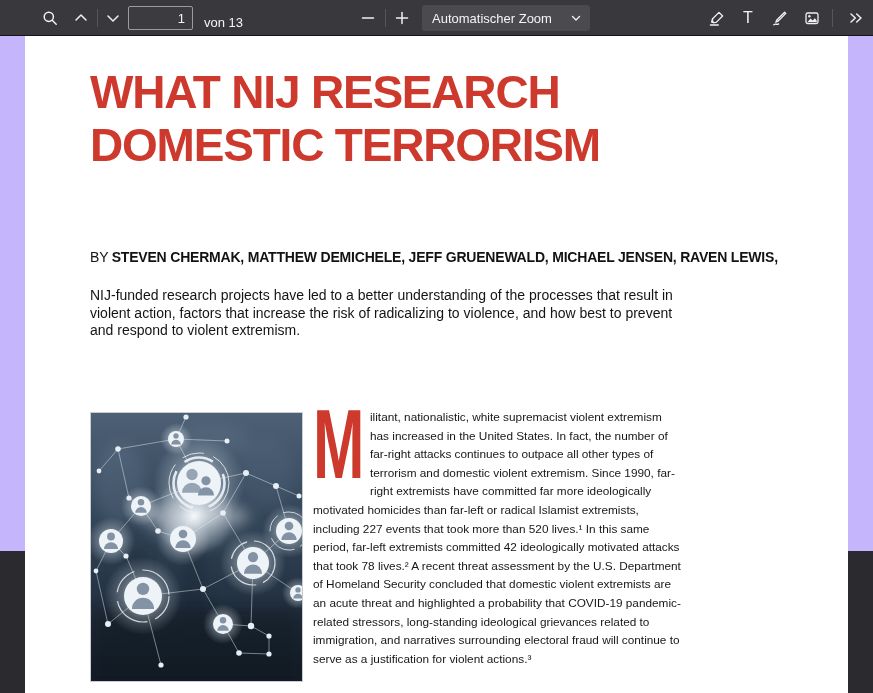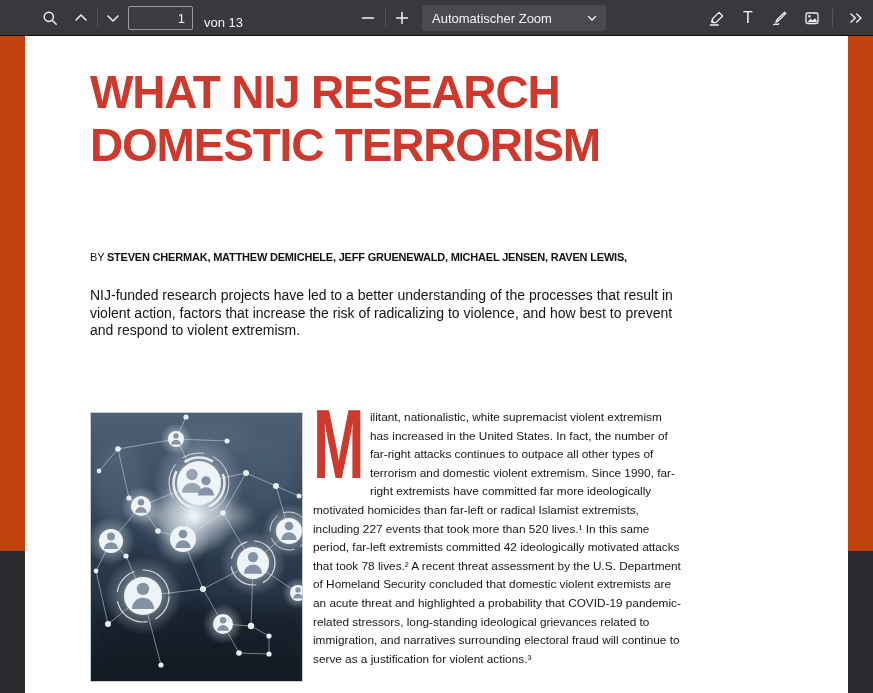--- a/index.html
+++ b/index.html
@@ -30,39 +30,39 @@
     position:absolute; left:128px; top:6px; width:65px; height:24px;
     background:#3b3b40; border:1px solid #9b9b9f; border-radius:2px;
     color:#f5f5f7; font-size:13px; text-align:right; padding:0 7px 0 3px;
     font-family:"Liberation Sans", sans-serif;
   }
   .page-count {
     position:absolute; left:204px; top:0; height:44px;
     display:flex; align-items:center; color:#f5f5f7; font-size:13px;
   }
   .zoom-select {
-    position:absolute; left:422px; top:5px; width:184px; height:26px;
+    position:absolute; left:422px; top:5px; width:168px; height:26px;
     background:#4a4a4f; border-radius:3px; color:#f5f5f7; font-size:13px;
     display:flex; align-items:center; padding-left:10px; cursor:default;
   }
   .zoom-select svg { position:absolute; right:9px; top:10px; }
   .t-glyph { color:#f0f0f2; font-size:16px; line-height:1; font-weight:400; }
 
   
-  .content { position:absolute; top:36px; left:0; width:873px; height:515px; background:#c2410c; }
+  .content { position:absolute; top:36px; left:0; width:873px; height:515px; background:#c4b5fd; }
   .pdf-page { position:absolute; left:25px; top:0; width:823px; height:657px; background:#ffffff; }
 
   .title {
     position:absolute; left:65px; top:30px;
     color:#cd3a2d; font-weight:bold; font-size:46px; line-height:53px;
     letter-spacing:-1.2px; white-space:nowrap;
   }
   .byline {
     position:absolute; left:65px; top:212px;
-    font-size:11px; line-height:19.5px; color:#121212;
+    font-size:14px; line-height:19.5px; color:#121212;
     letter-spacing:-0.2px; white-space:nowrap;
   }
   .byline .bold { font-weight:bold; }
   .standfirst {
     position:absolute; left:65px; top:251px; width:592px;
     font-size:14px; line-height:17.5px; color:#141414;
   }
   .photo {
     position:absolute; left:65px; top:376px; width:213px; height:270px;
     border:1px solid #c9cdd1;

